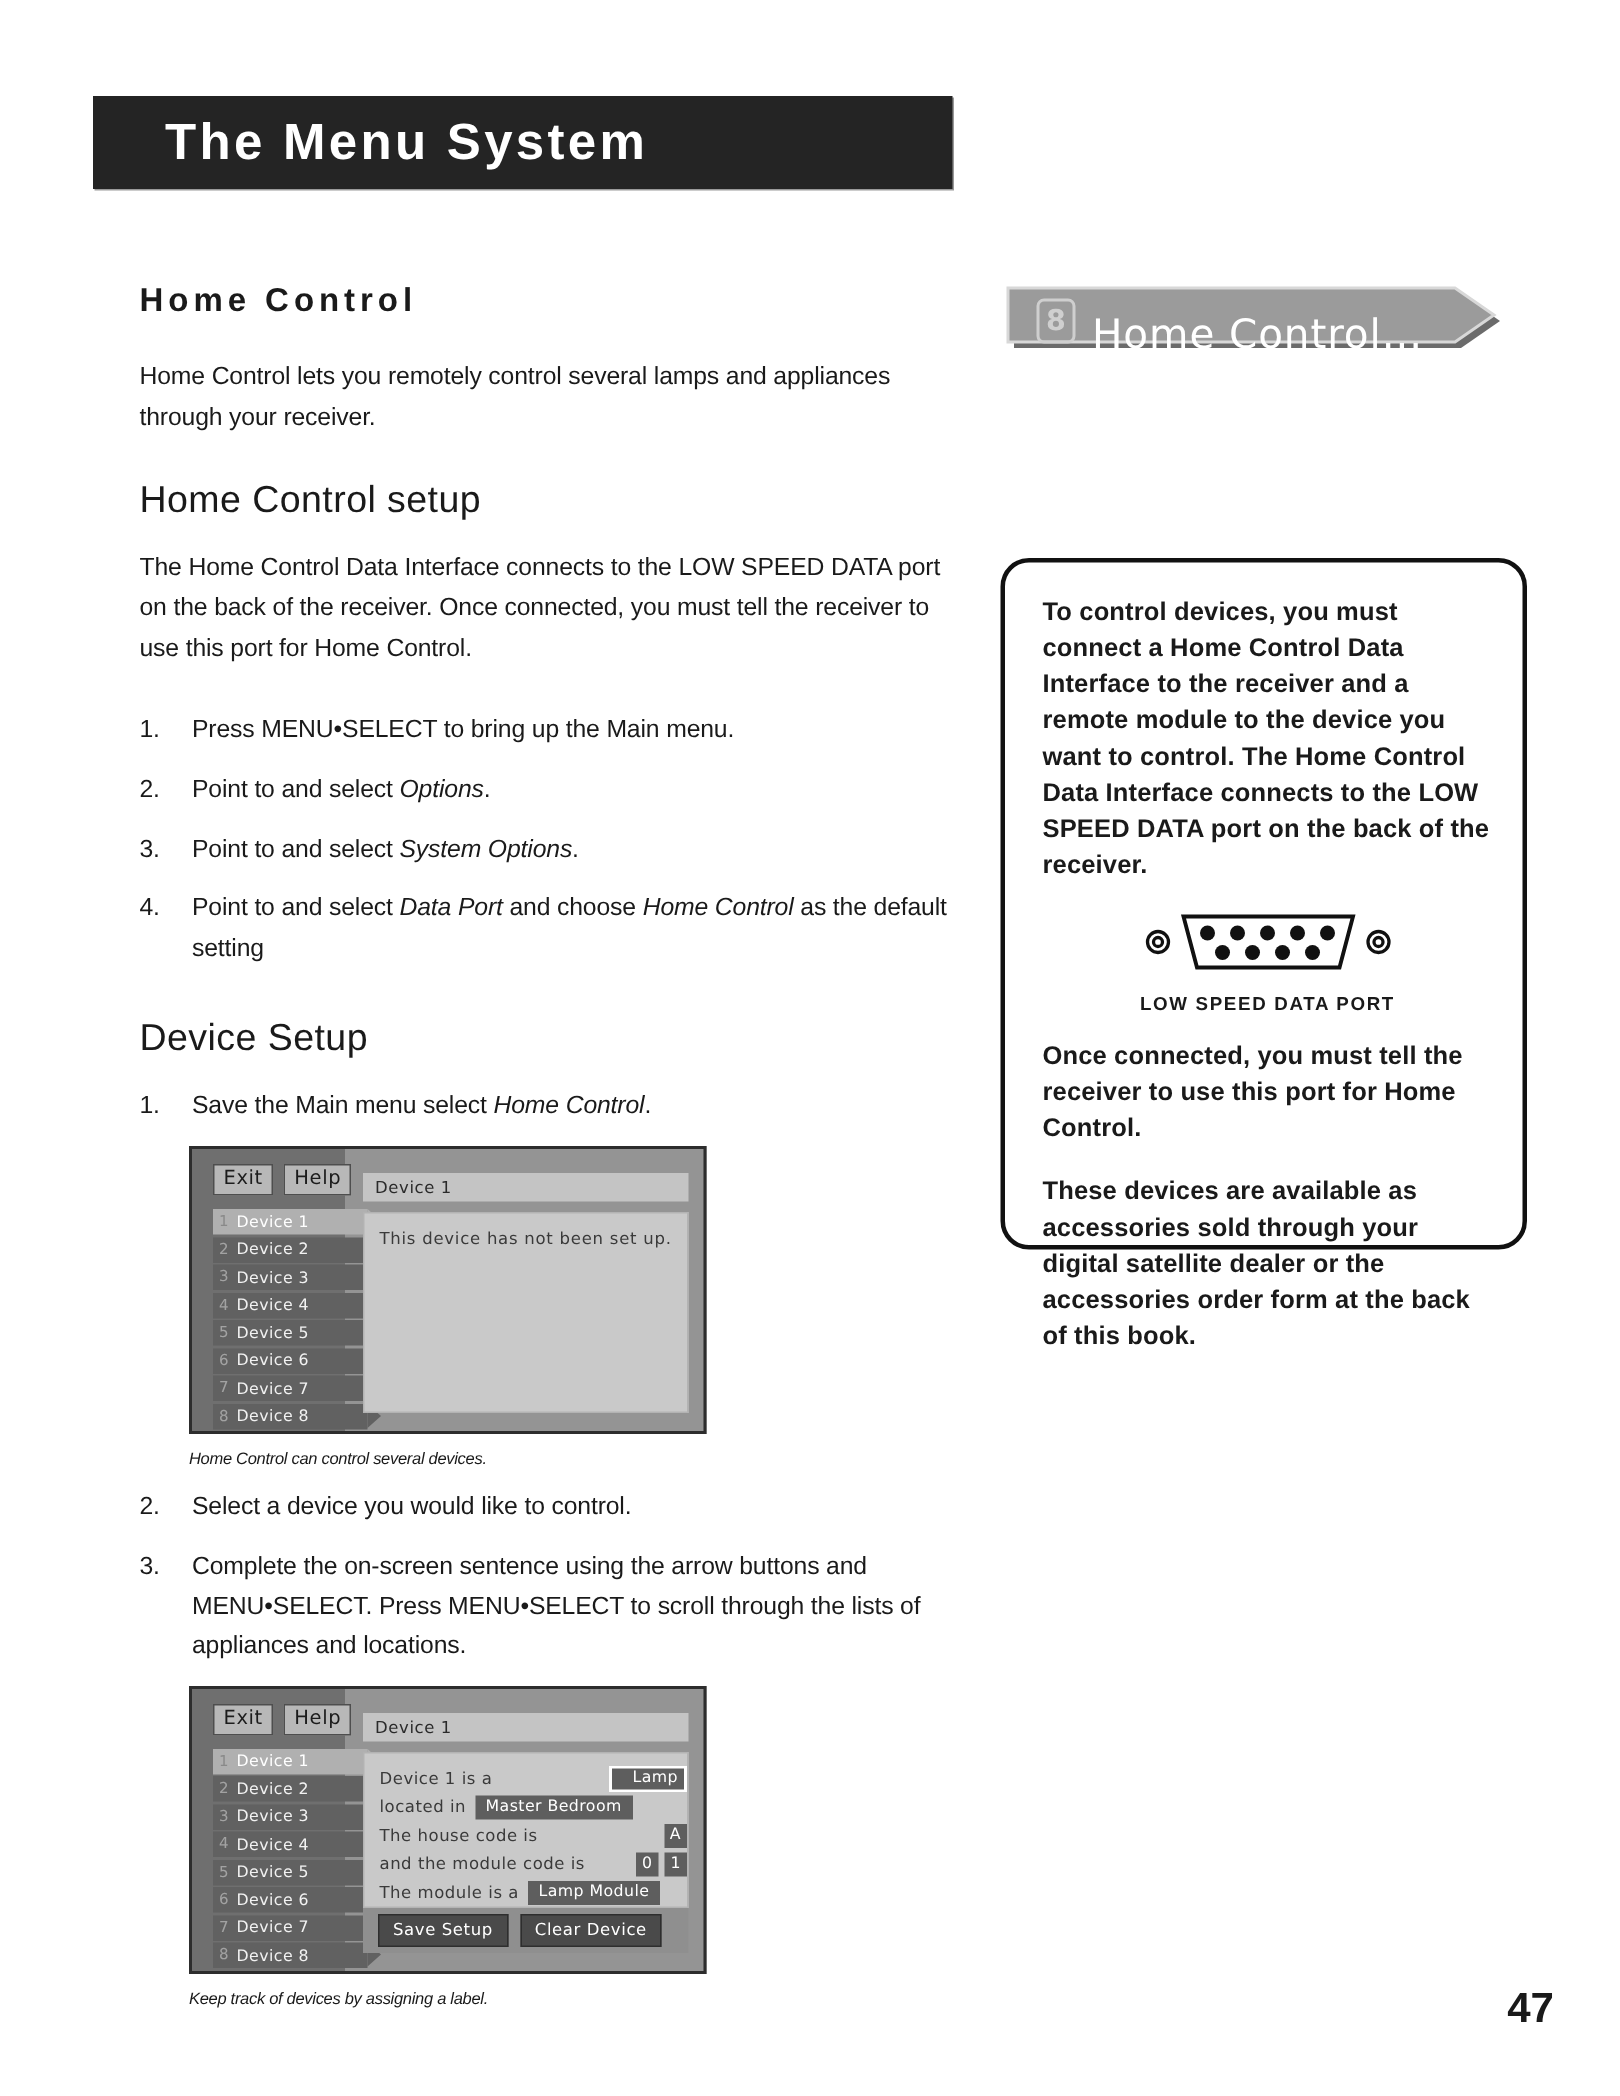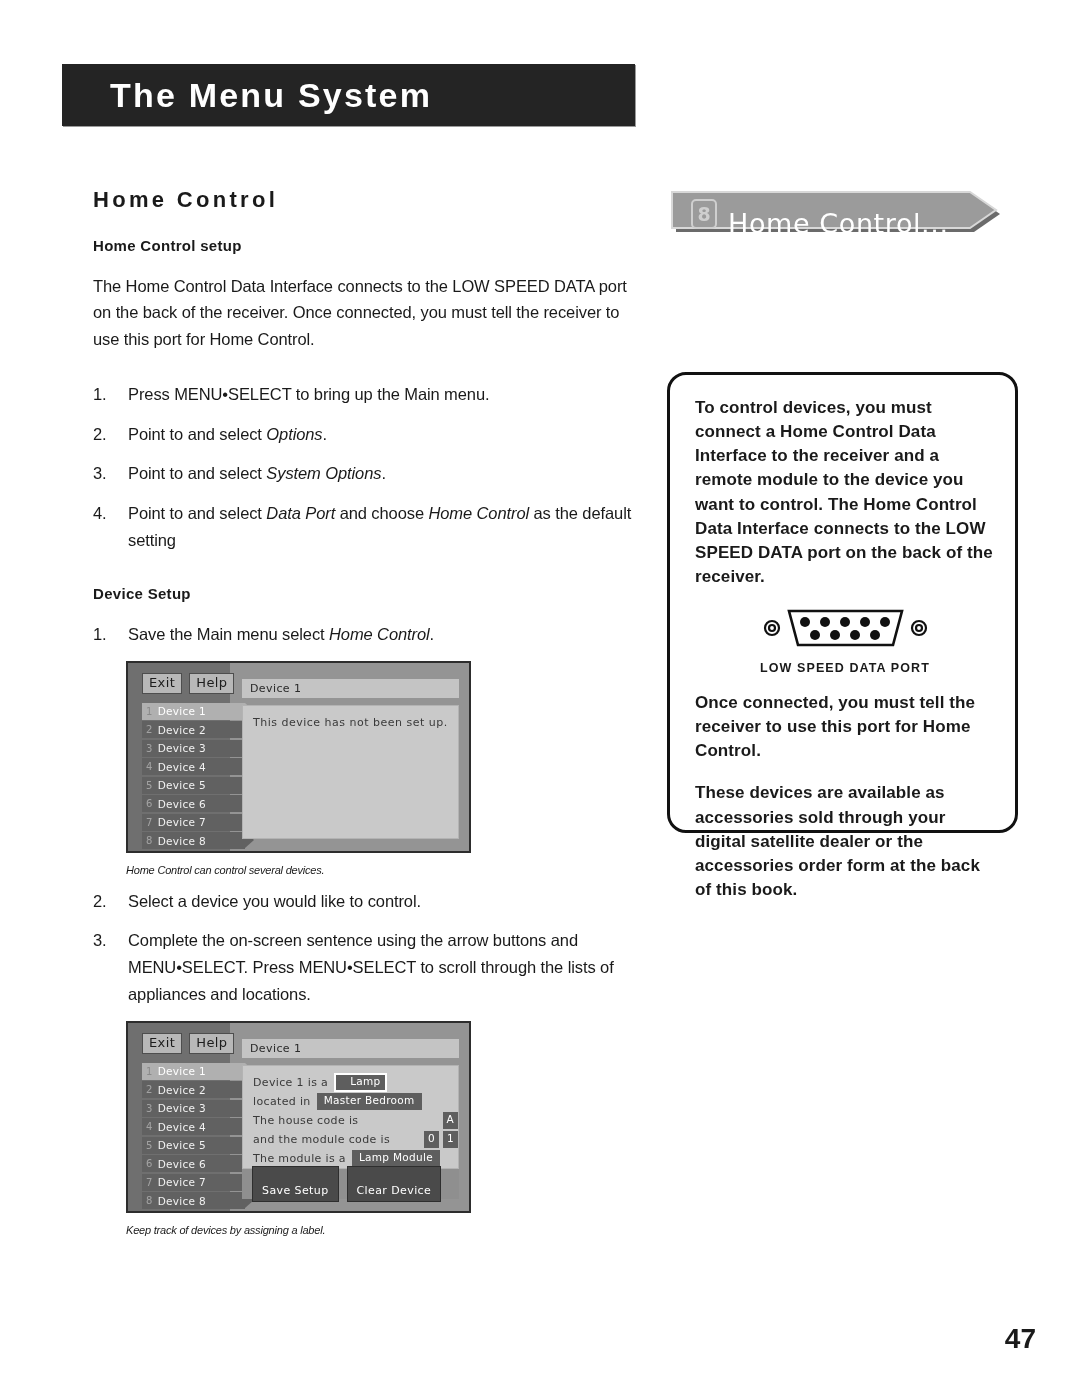--- a/index.html
+++ b/index.html
@@ -40,22 +40,22 @@
     width: 556px;
   }
   h2.section-title {
     font-size: 22px;
     font-weight: bold;
     letter-spacing: 3.3px;
     margin: 0 0 26px 0;
     line-height: 1.1;
   }
   h3.sub-title {
-    font-size: 15px;
-    font-weight: bold;
+    font-size: 25px;
+    font-weight: normal;
     letter-spacing: 0.3px;
     margin: 0 0 18px 0;
     line-height: 1.1;
   }
   p.body-text {
     font-size: 16.5px;
     line-height: 1.62;
     margin: 0 0 28px 0;
     letter-spacing: -0.1px;
   }
@@ -173,21 +173,21 @@
 
   
   .sent {
     display: flex; align-items: center;
     font-size: 11px;
     color: #3a3a3a;
     margin: 0 0 3px 10px;
     letter-spacing: 0.35px;
     height: 16px;
   }
-  .sent:first-child { margin-top: 9px; }
+  .sent:first-child { margin-top: 9px; justify-content: space-between; }
   .chip {
     background: #5e5e5e;
     color: #ffffff;
     font-size: 10.5px;
     padding: 1px 7px 2px 7px;
     margin-left: 6px;
     letter-spacing: 0.3px;
     line-height: 1.25;
   }
   .chip.focus {
@@ -201,21 +201,21 @@
     height: 30px;
     background: #8f8f8f;
     display: flex; align-items: center;
     padding-left: 10px;
     gap: 8px;
   }
   .tv-fbtn {
     background: #4a4a4a;
     color: #ffffff;
     font-size: 11px;
-    padding: 17px 9px 4px 9px;
+    padding: 3px 9px 4px 9px;
     border: 1px solid #2e2e2e;
     letter-spacing: 0.4px;
   }
   .shot2 .tv-panel { bottom: 42px; }
 
   .caption {
     font-size: 11px;
     font-style: italic;
     margin: 11px 0 0 0;
     letter-spacing: -0.2px;
@@ -288,20 +288,21 @@
 <body>
 
 <div class="chapter-banner">
   <div class="chapter-banner-title">The Menu System</div>
 </div>
 
 <div class="left-col">
 
   <h2 class="section-title">Home Control</h2>
 
+  <p class="body-text">Home Control lets you remotely control several lamps and appliances through your receiver.</p>
 
   <h3 class="sub-title">Home Control setup</h3>
 
   <p class="body-text">The Home Control Data Interface connects to the LOW SPEED DATA port on the back of the receiver. Once connected, you must tell the receiver to use this port for Home Control.</p>
 
   <ol class="steps">
     <li>
       <span class="num">1.</span><span>Press MENU•SELECT to bring up the Main menu.</span>
     </li>
     <li>

